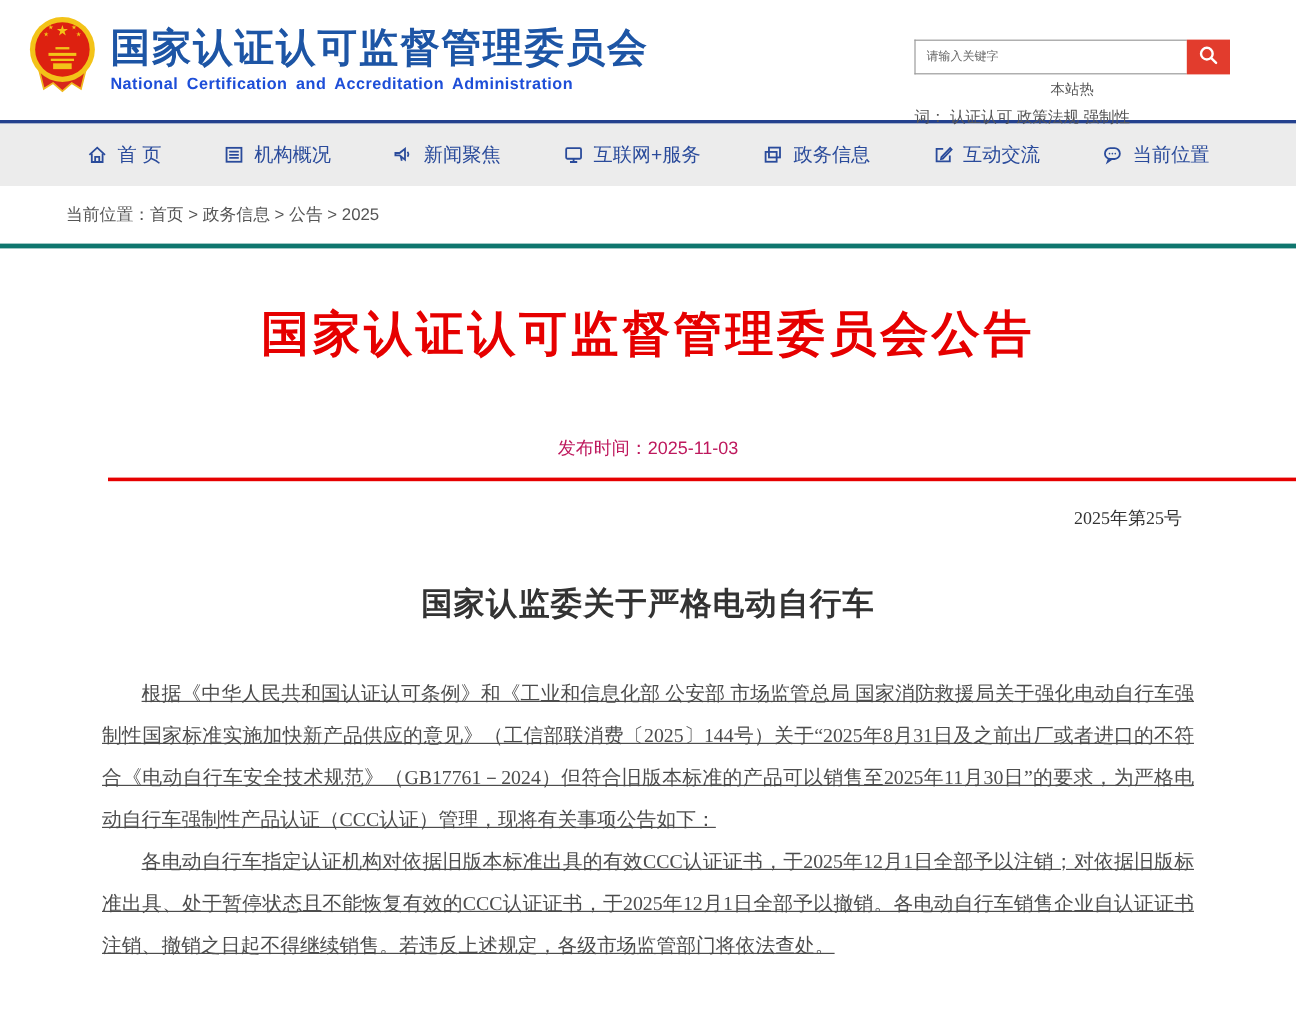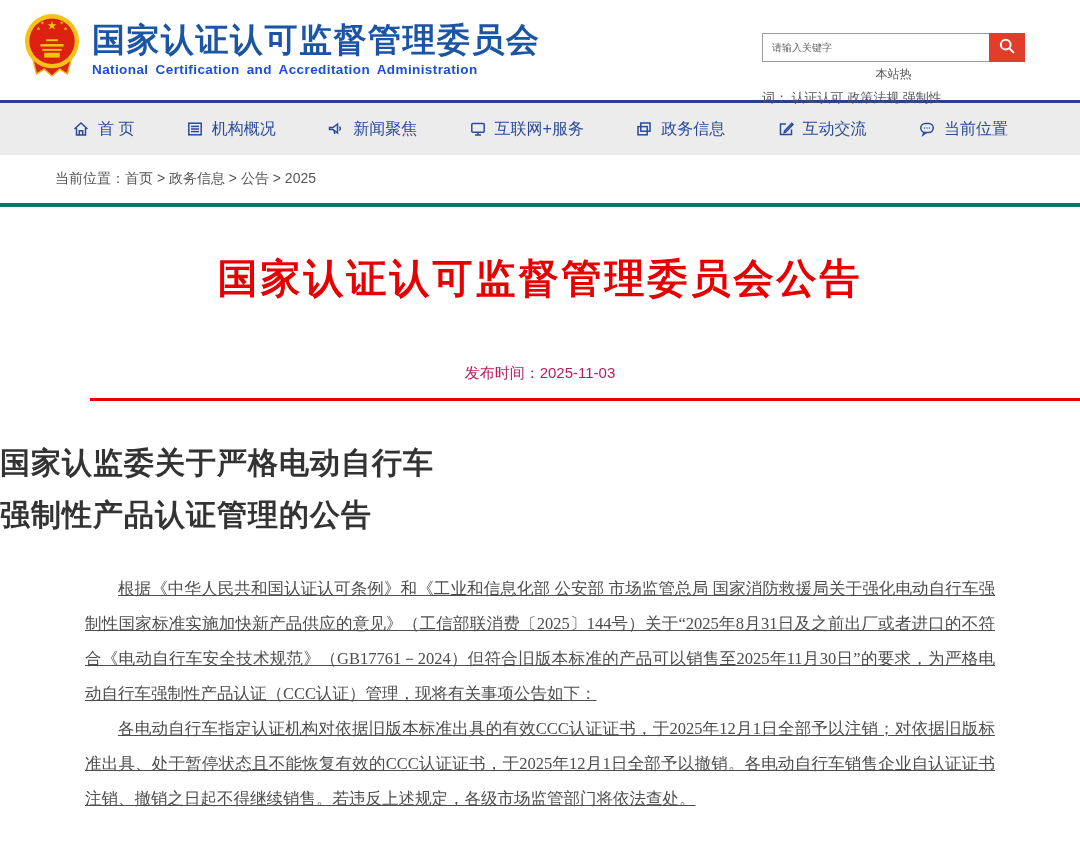--- a/index.html
+++ b/index.html
@@ -57,23 +57,23 @@
     font-size:40px; font-weight:bold; color:#e60000; letter-spacing:3px;
   }
   .publish-time { text-align:center; margin-top:58px; font-size:15px; color:#be185d; }
   .red-rule { height:3px; background:#e60000; margin:15px 0 0 90px; }
   .doc-number {
     text-align:right; margin:22px 95px 0 0;
     font-family:"Liberation Serif","DejaVu Serif",serif;
     font-size:15px; color:#333;
   }
   .article-title {
-    text-align:left; margin-top:36px;
-    font-family:"Liberation Serif","DejaVu Serif",serif;
-    font-size:30px; font-weight:bold; color:#333; line-height:52px; letter-spacing:1px;
+    text-align:center; margin-top:36px;
+    font-family:"Liberation Serif","DejaVu Serif",serif;
+    font-size:26px; font-weight:bold; color:#333; line-height:52px; letter-spacing:1px;
   }
   .body-text {
     margin:30px 85px 0 85px;
     font-family:"Liberation Serif","DejaVu Serif",serif;
     font-size:16.5px; color:#4d4d4d; line-height:35px; text-align:justify;
   }
   .body-text p { text-indent:2em;text-decoration:underline; }
 </style>
 </head>
 <body>
@@ -196,22 +196,22 @@
 </div>
 
 <div class="breadcrumb">
   <span>当前位置：</span><span class="path">首页 &gt; 政务信息 &gt; 公告 &gt; 2025</span>
 </div>
 
 <div>
   <div class="masthead">国家认证认可监督管理委员会公告</div>
   <div class="publish-time">发布时间：2025-11-03</div>
   <div class="red-rule"></div>
+  <div class="doc-number">2025年第25号</div>
   <div class="article-title">
     <div>国家认监委关于严格电动自行车</div>
-    <div>强制性产品认证管理的公告</div>
   </div>
   <div class="body-text">
     <p>根据《中华人民共和国认证认可条例》和《工业和信息化部 公安部 市场监管总局 国家消防救援局关于强化电动自行车强制性国家标准实施加快新产品供应的意见》（工信部联消费〔2025〕144号）关于“2025年8月31日及之前出厂或者进口的不符合《电动自行车安全技术规范》（GB17761－2024）但符合旧版本标准的产品可以销售至2025年11月30日”的要求，为严格电动自行车强制性产品认证（CCC认证）管理，现将有关事项公告如下：</p>
     <p>各电动自行车指定认证机构对依据旧版本标准出具的有效CCC认证证书，于2025年12月1日全部予以注销；对依据旧版标准出具、处于暂停状态且不能恢复有效的CCC认证证书，于2025年12月1日全部予以撤销。各电动自行车销售企业自认证证书注销、撤销之日起不得继续销售。若违反上述规定，各级市场监管部门将依法查处。</p>
   </div>
 
 </div>
 
 </body></html>

